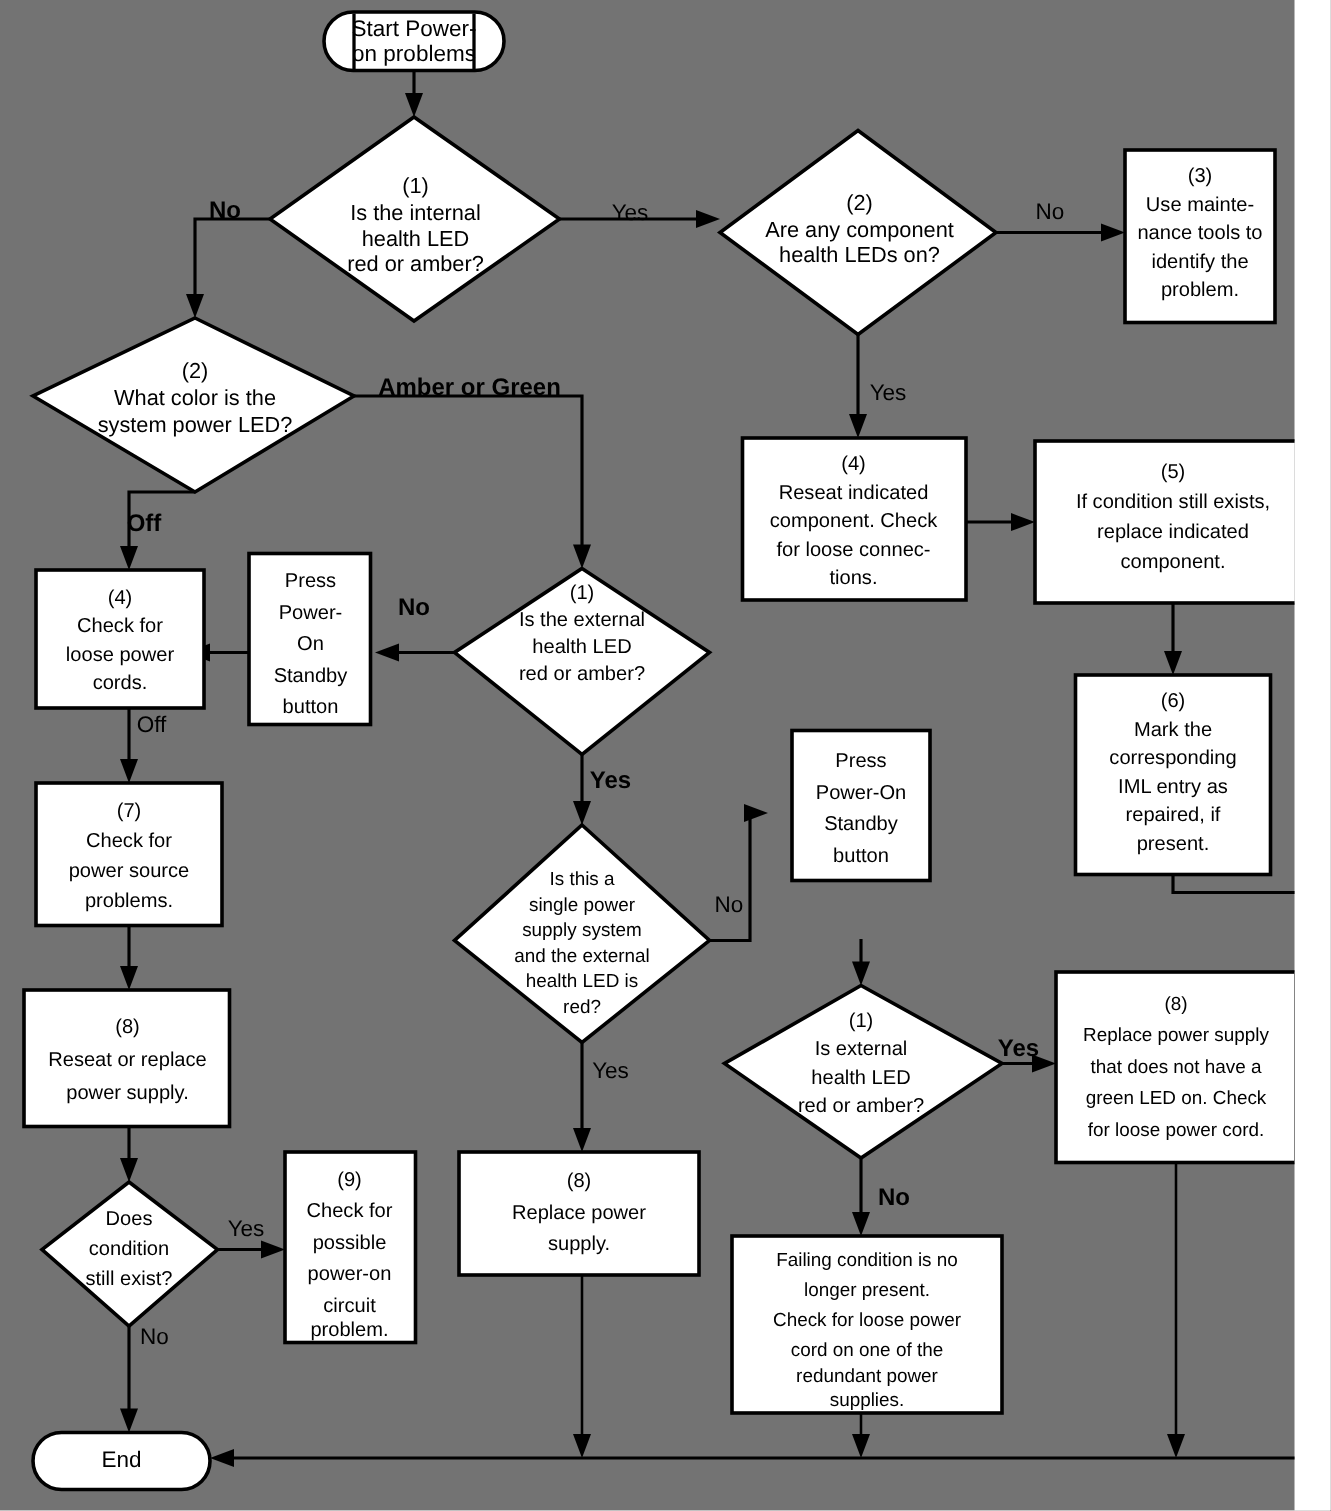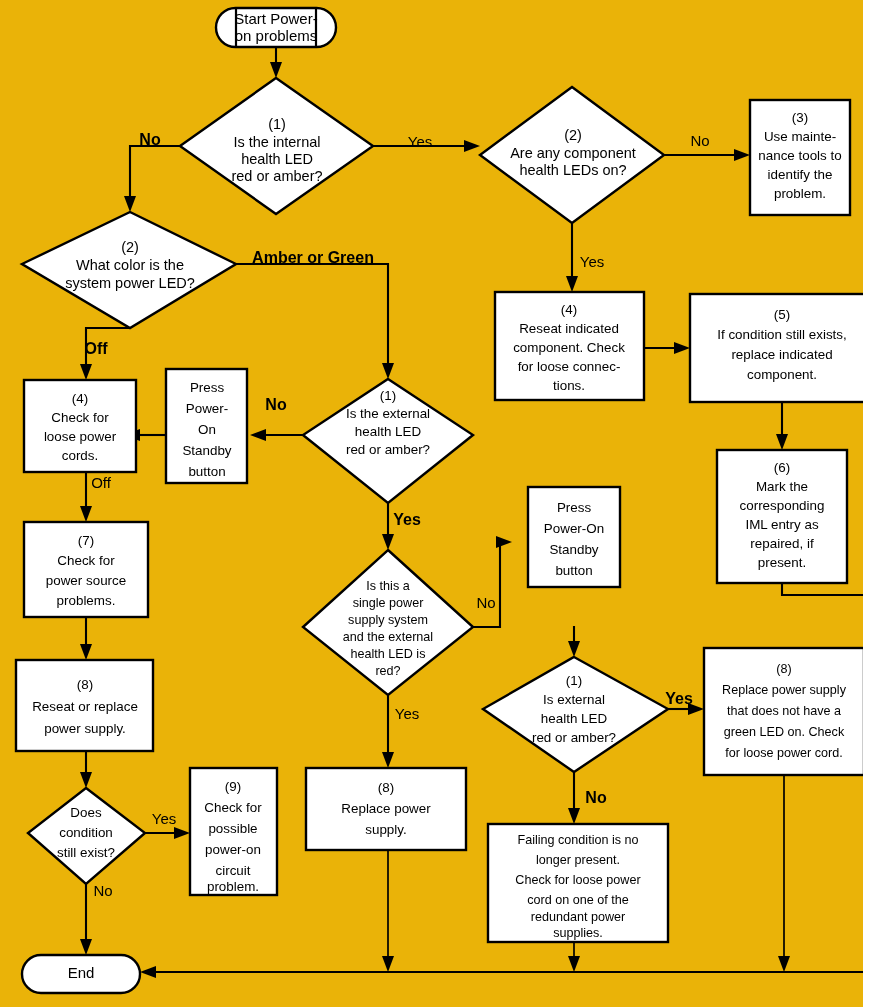--- a/index.html
+++ b/index.html
@@ -8,21 +8,21 @@
     padding: 0;
     background: #ffffff;
   }
   body {
     font-family: "Liberation Sans", sans-serif;
   }
   #chart-root {
     position: relative;
     width: 863px;
     height: 1007px;
-    background: #eab308;
+    background: #737373;
     overflow: hidden;
   }
   svg#flow {
     display: block;
     width: 887px;
     height: 1007px;
   }
   .shape-stroke {
     fill: #ffffff;
     stroke: #000000;

